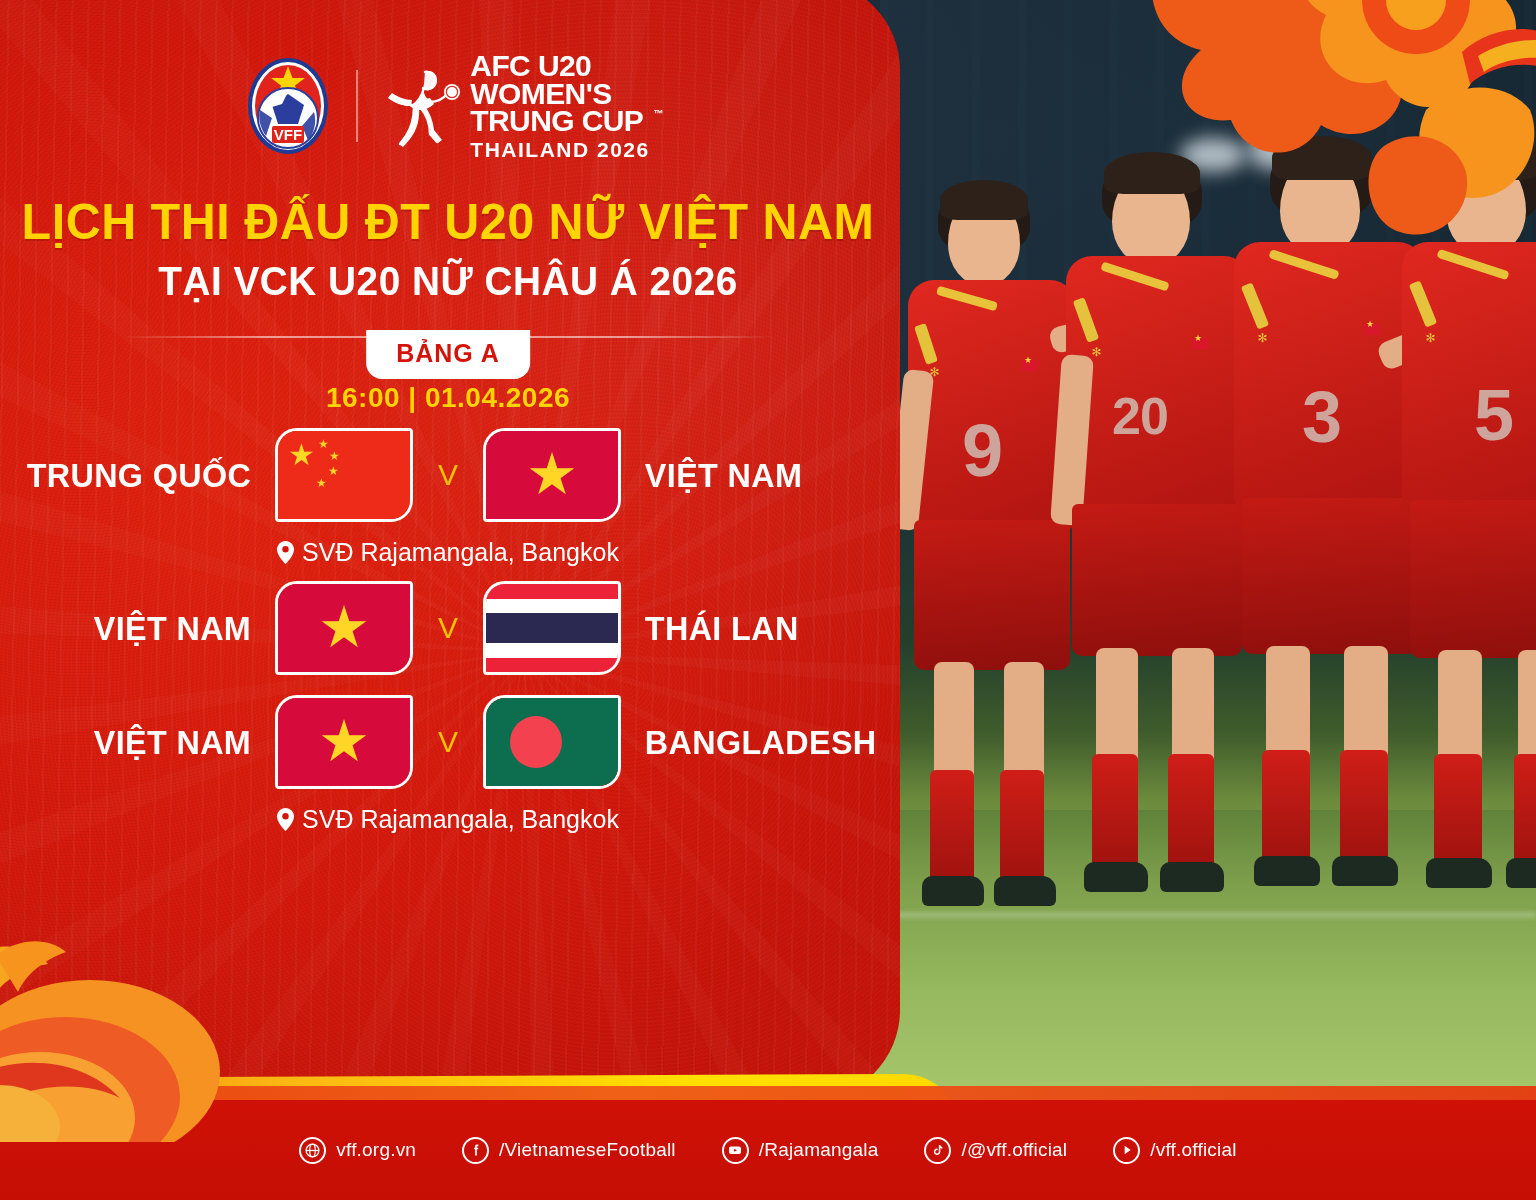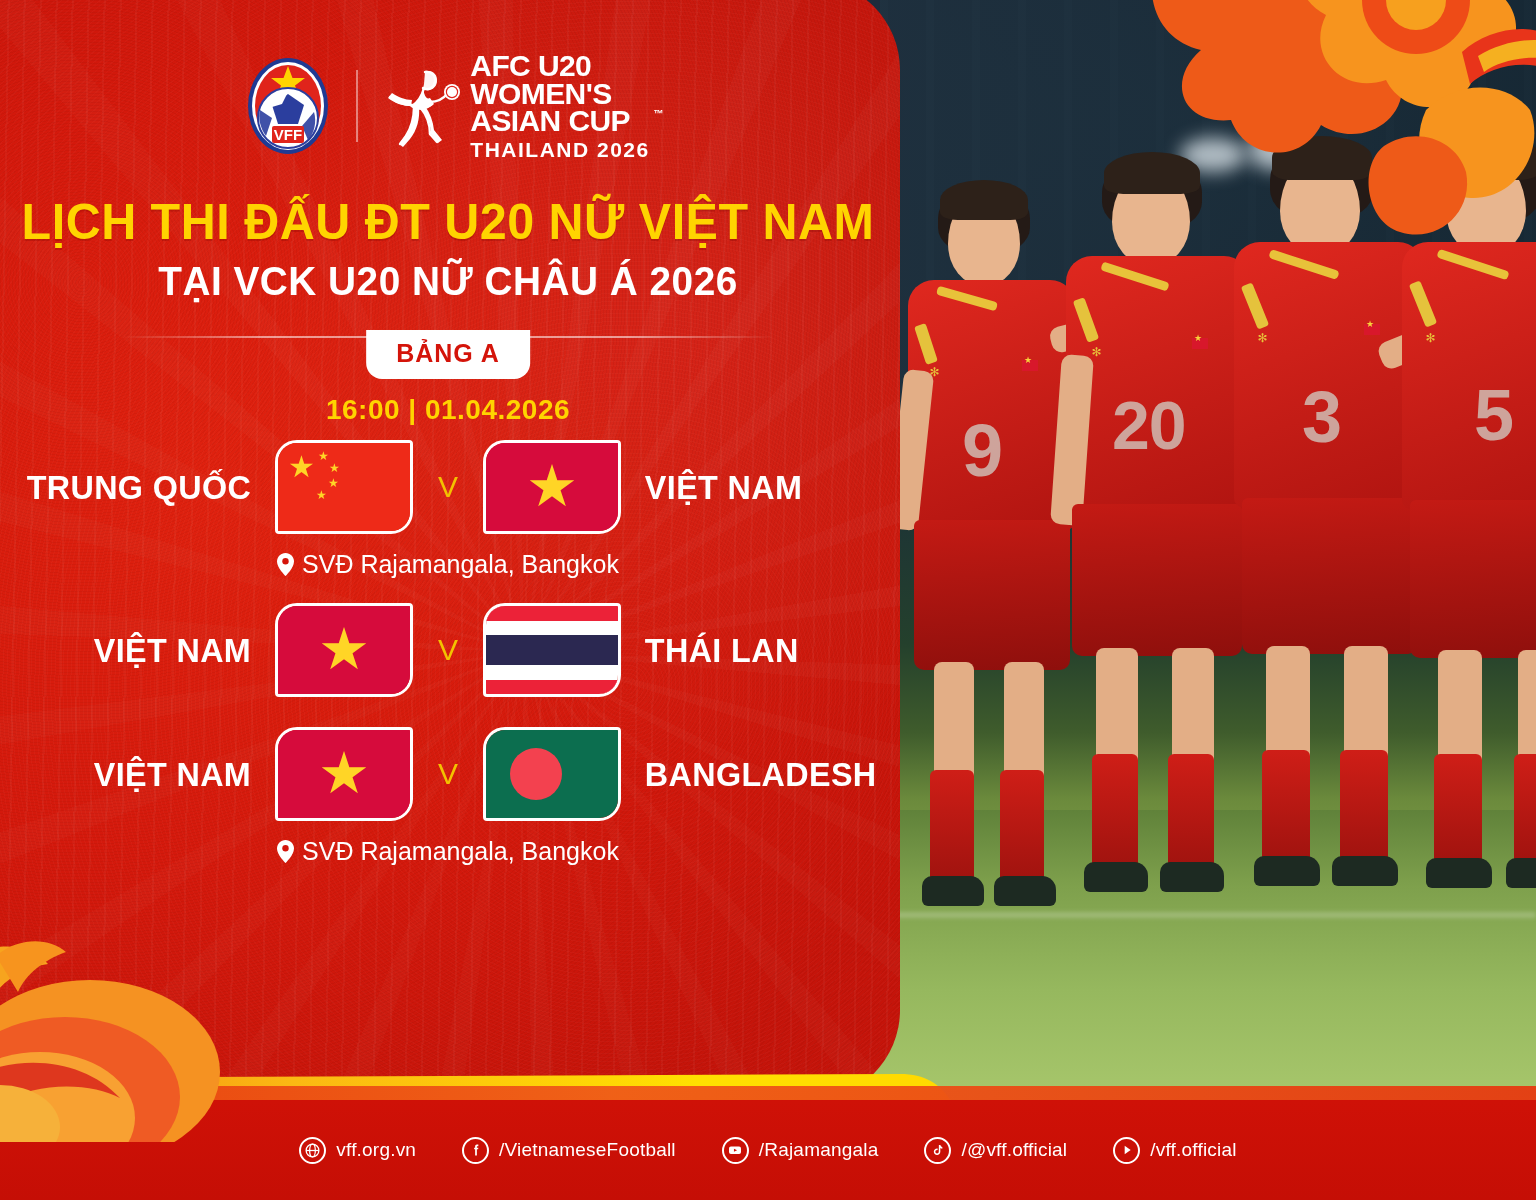--- a/index.html
+++ b/index.html
@@ -149,21 +149,21 @@
     position:absolute;left:122px;right:122px;top:6px;height:2px;
     background:linear-gradient(90deg,rgba(255,255,255,0),rgba(255,255,255,.55) 22%,rgba(255,255,255,.55) 78%,rgba(255,255,255,0));
   }
   .band-badge{
     position:absolute;left:50%;top:0;transform:translateX(-50%);
     background:#fff;color:#D4140A;font-weight:700;font-size:25px;letter-spacing:1px;
     padding:9px 30px 11px;border-radius:0 0 16px 16px;
   }
 
   
-  .match{margin-top:18px;}
+  .match{margin-top:6px;}
   .mtime{
     text-align:center;color:#FFD400;font-size:28px;font-weight:700;letter-spacing:.5px;
   }
   .mrow{
     display:flex;align-items:center;justify-content:center;gap:0;margin-top:8px;
     height:106px;
   }
   .team-name{
     color:#fff;font-weight:800;font-size:34px;letter-spacing:.4px;white-space:nowrap;
     transform:scaleX(.95);
@@ -228,21 +228,21 @@
 
     <div class="player" style="left:1060px;width:200px;height:840px;">
       <div class="hair" style="left:42px;top:6px;width:100px;height:74px;"></div>
       <div class="head" style="left:52px;top:20px;width:78px;height:96px;"></div>
       <div class="hair2" style="left:44px;top:2px;width:96px;height:42px;"></div>
       <div class="torso" style="left:6px;top:106px;width:184px;height:258px;"></div>
       <div class="collarY" style="left:40px;top:122px;width:70px;transform:rotate(18deg);"></div>
       <div class="sleeveY" style="left:4px;top:164px;width:44px;transform:rotate(70deg);"></div>
       <div class="crest" style="left:30px;top:196px;">✻</div>
       <div class="badge-flag" style="left:132px;top:188px;"></div>
-      <div class="num" style="left:52px;top:236px;font-size:68px;">20</div>
+      <div class="num" style="left:52px;top:236px;font-size:52px;">20</div>
       <div class="arm" style="left:-4px;top:205px;width:32px;height:170px;transform:rotate(4deg);"></div>
       <div class="shorts" style="left:12px;top:354px;width:170px;height:152px;"></div>
       <div class="leg" style="left:36px;top:498px;width:42px;height:126px;"></div>
       <div class="leg" style="left:112px;top:498px;width:42px;height:126px;"></div>
       <div class="sock" style="left:32px;top:604px;width:46px;height:122px;"></div>
       <div class="sock" style="left:108px;top:604px;width:46px;height:122px;"></div>
       <div class="boot" style="left:24px;top:712px;width:64px;height:30px;"></div>
       <div class="boot" style="left:100px;top:712px;width:64px;height:30px;"></div>
     </div>
 
@@ -419,21 +419,21 @@
             <path d="M37 46 C43 53 47 63 47 72 L54 81 L58 78 L50 68 C49 59 46 51 41 44 Z"></path>
           </g>
           <circle cx="68" cy="30" r="8" fill="#fff"></circle>
           <circle cx="68" cy="30" r="6.2" fill="#E0241B"></circle>
           <circle cx="68" cy="30" r="5" fill="#fff"></circle>
         </svg>
         <div class="afc-words">
           <span class="l1">AFC U20</span>
           <span class="l2">WOMEN'S</span>
           <span class="l3">
-            <span>ASIAN CUP</span><span class="tm">™</span>
+            <span>TRUNG CUP</span><span class="tm">™</span>
           </span>
           <span class="l4">THAILAND 2026</span>
         </div>
       </div>
     </div>
 
     <div class="title1">LỊCH THI ĐẤU ĐT U20 NỮ VIỆT NAM</div>
     <div class="title2">TẠI VCK U20 NỮ CHÂU Á 2026</div>
 
     <div class="band">

